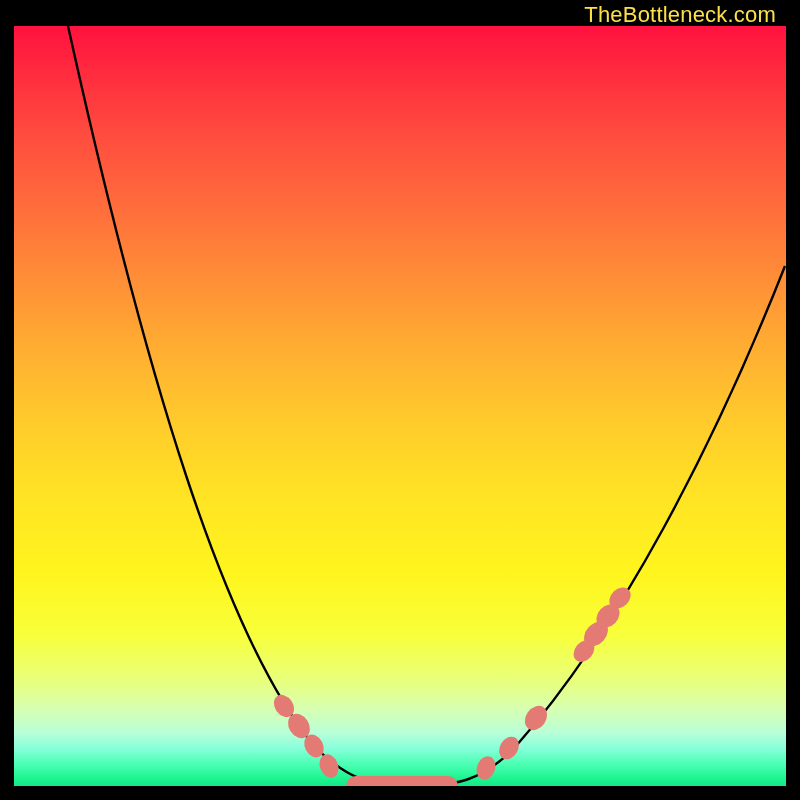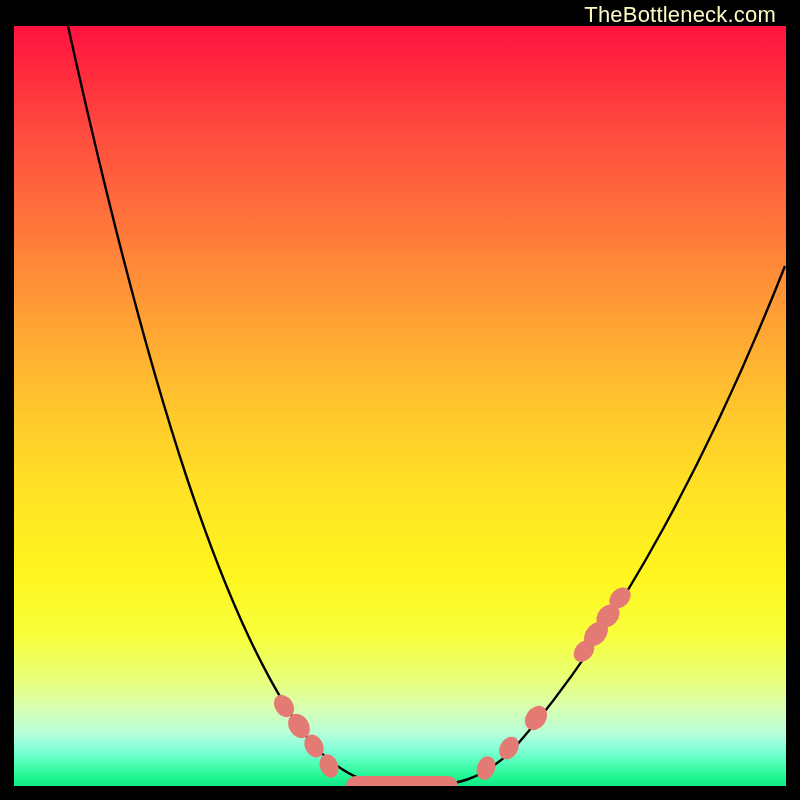--- a/index.html
+++ b/index.html
@@ -48,21 +48,21 @@
       #88ffdb 95%,
       #4fffb6 97%,
       #1cf590 99%,
       #14e787 100%
     );
   }
   .watermark {
     position: absolute;
     top: 2px;
     right: 10px;
-    color: #fef9c3;
+    color: #fde047;
     font-size: 22px;
     font-weight: 500;
     letter-spacing: 0.2px;
     font-family: Arial, Helvetica, sans-serif;
   }
   svg.curve, svg.markers {
     position: absolute;
     left: 0;
     top: 0;
     width: 772px;

